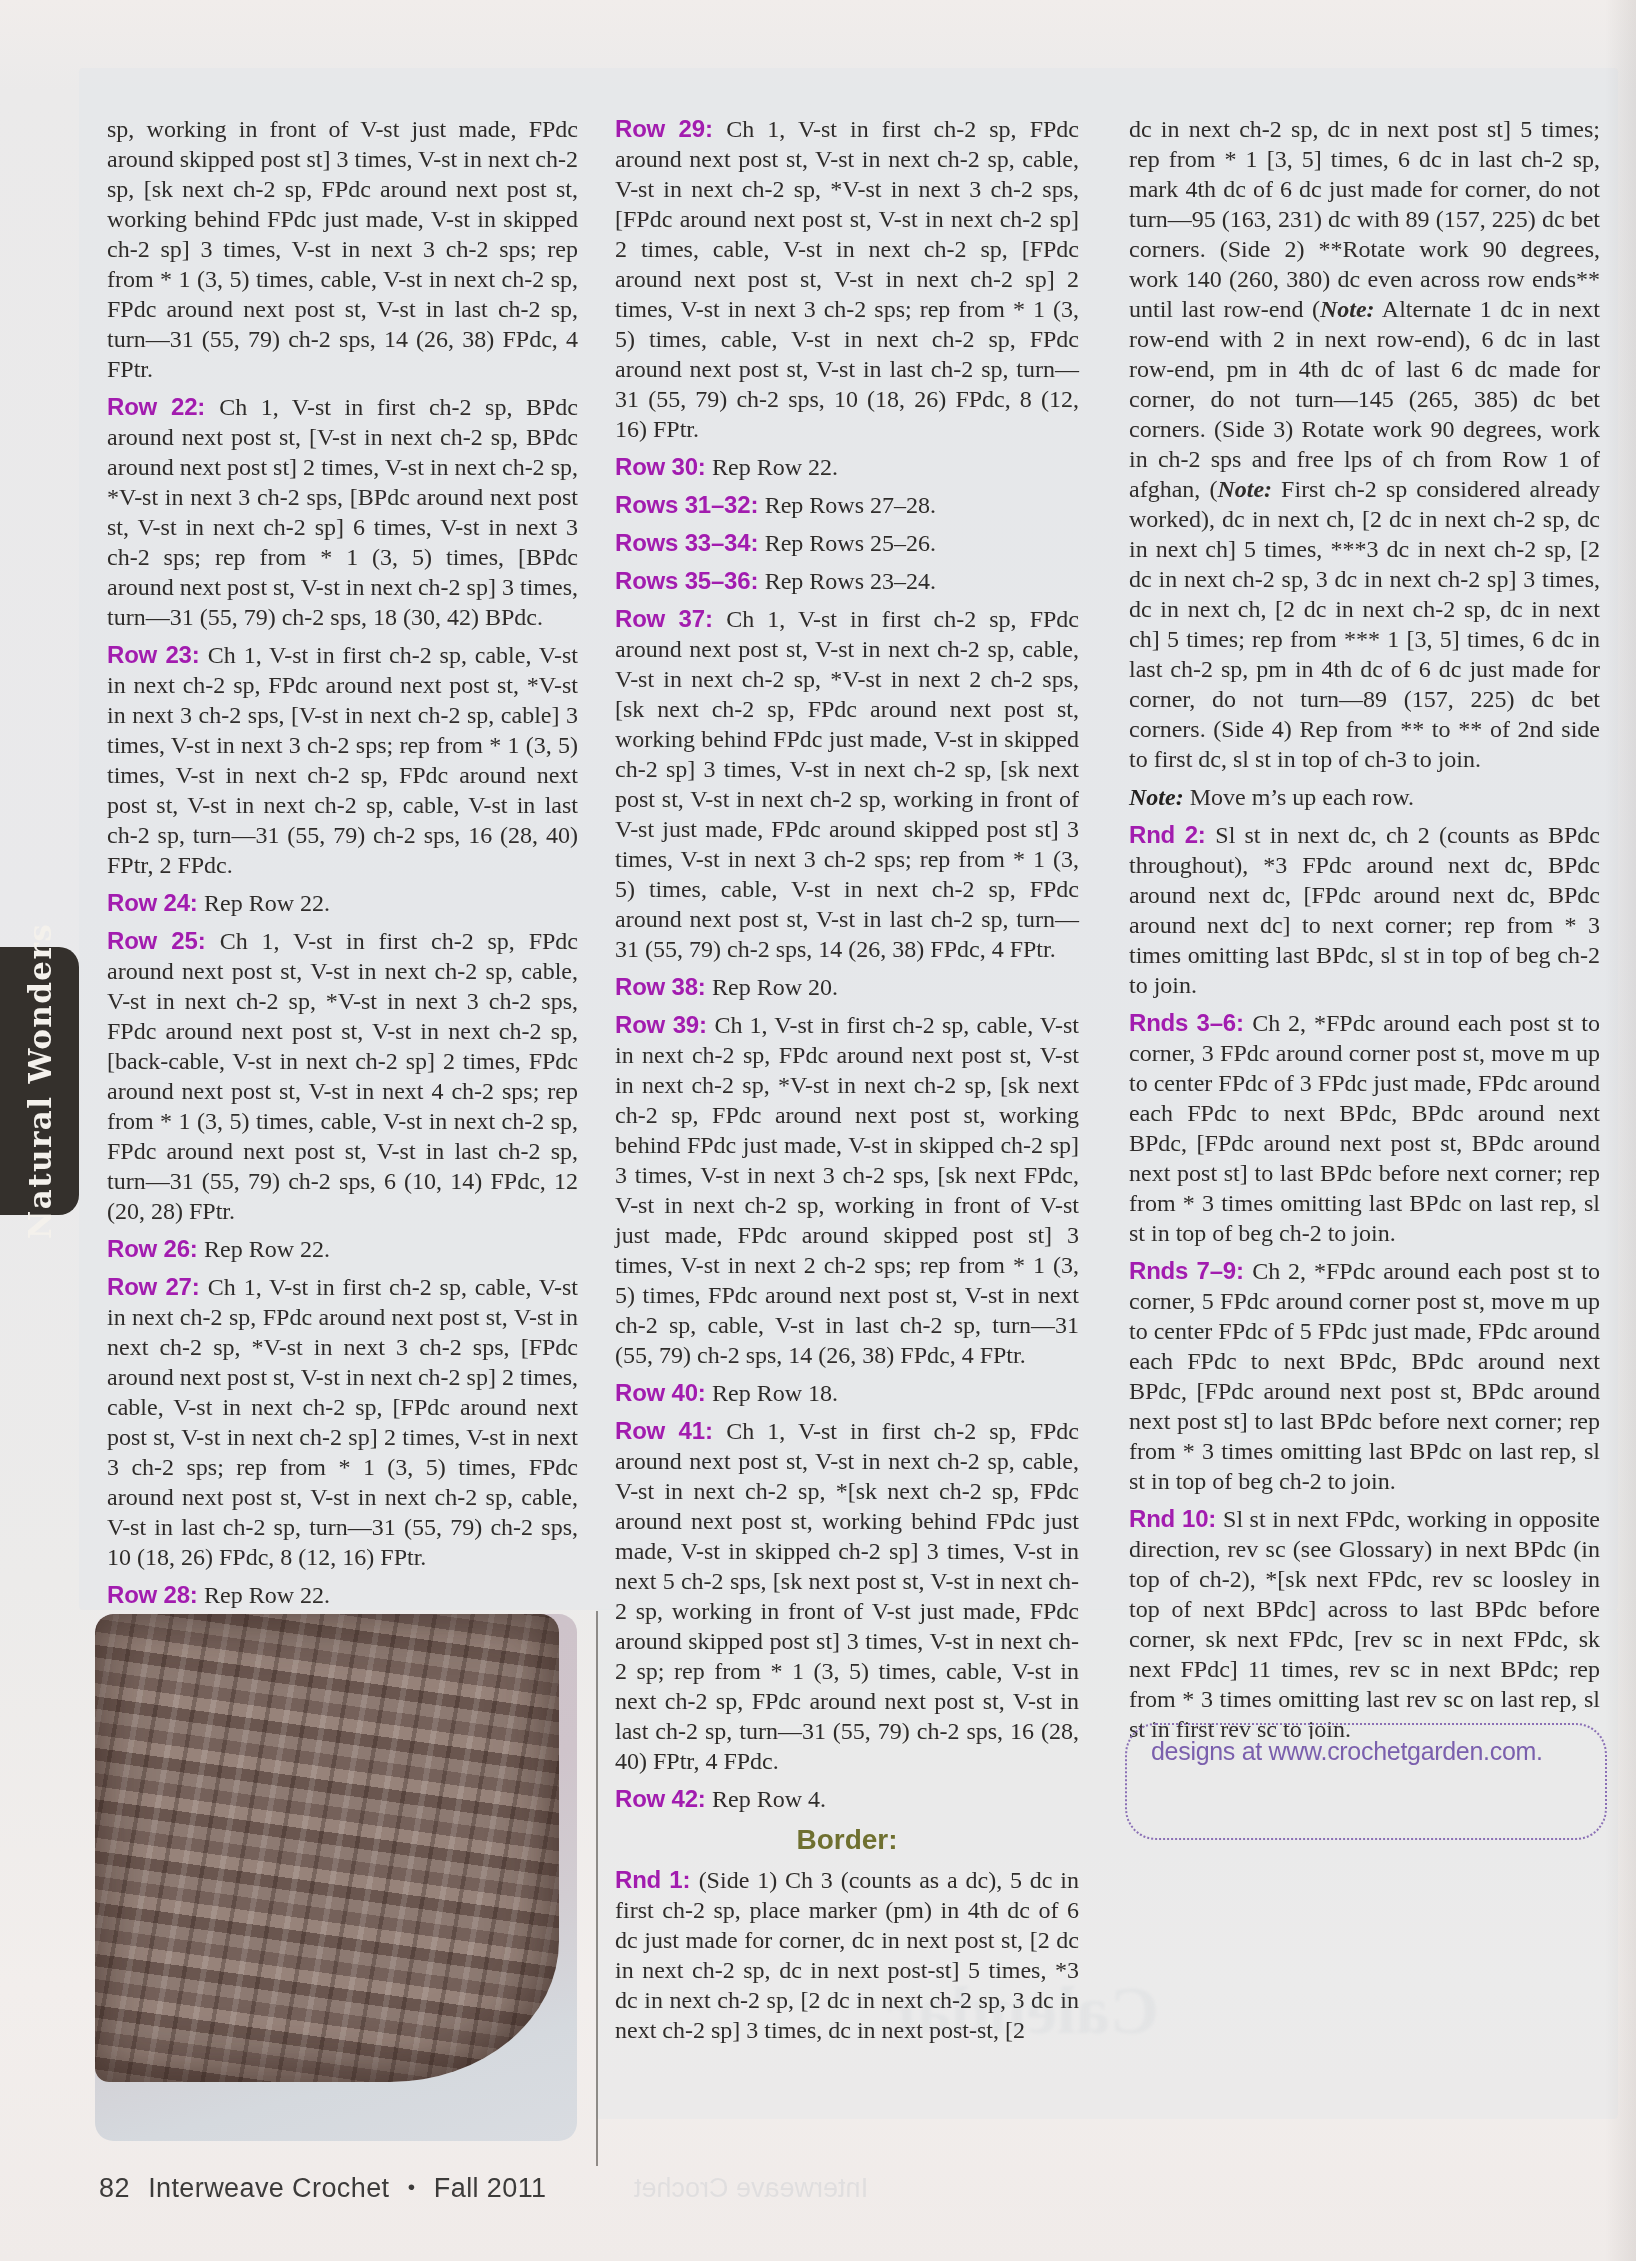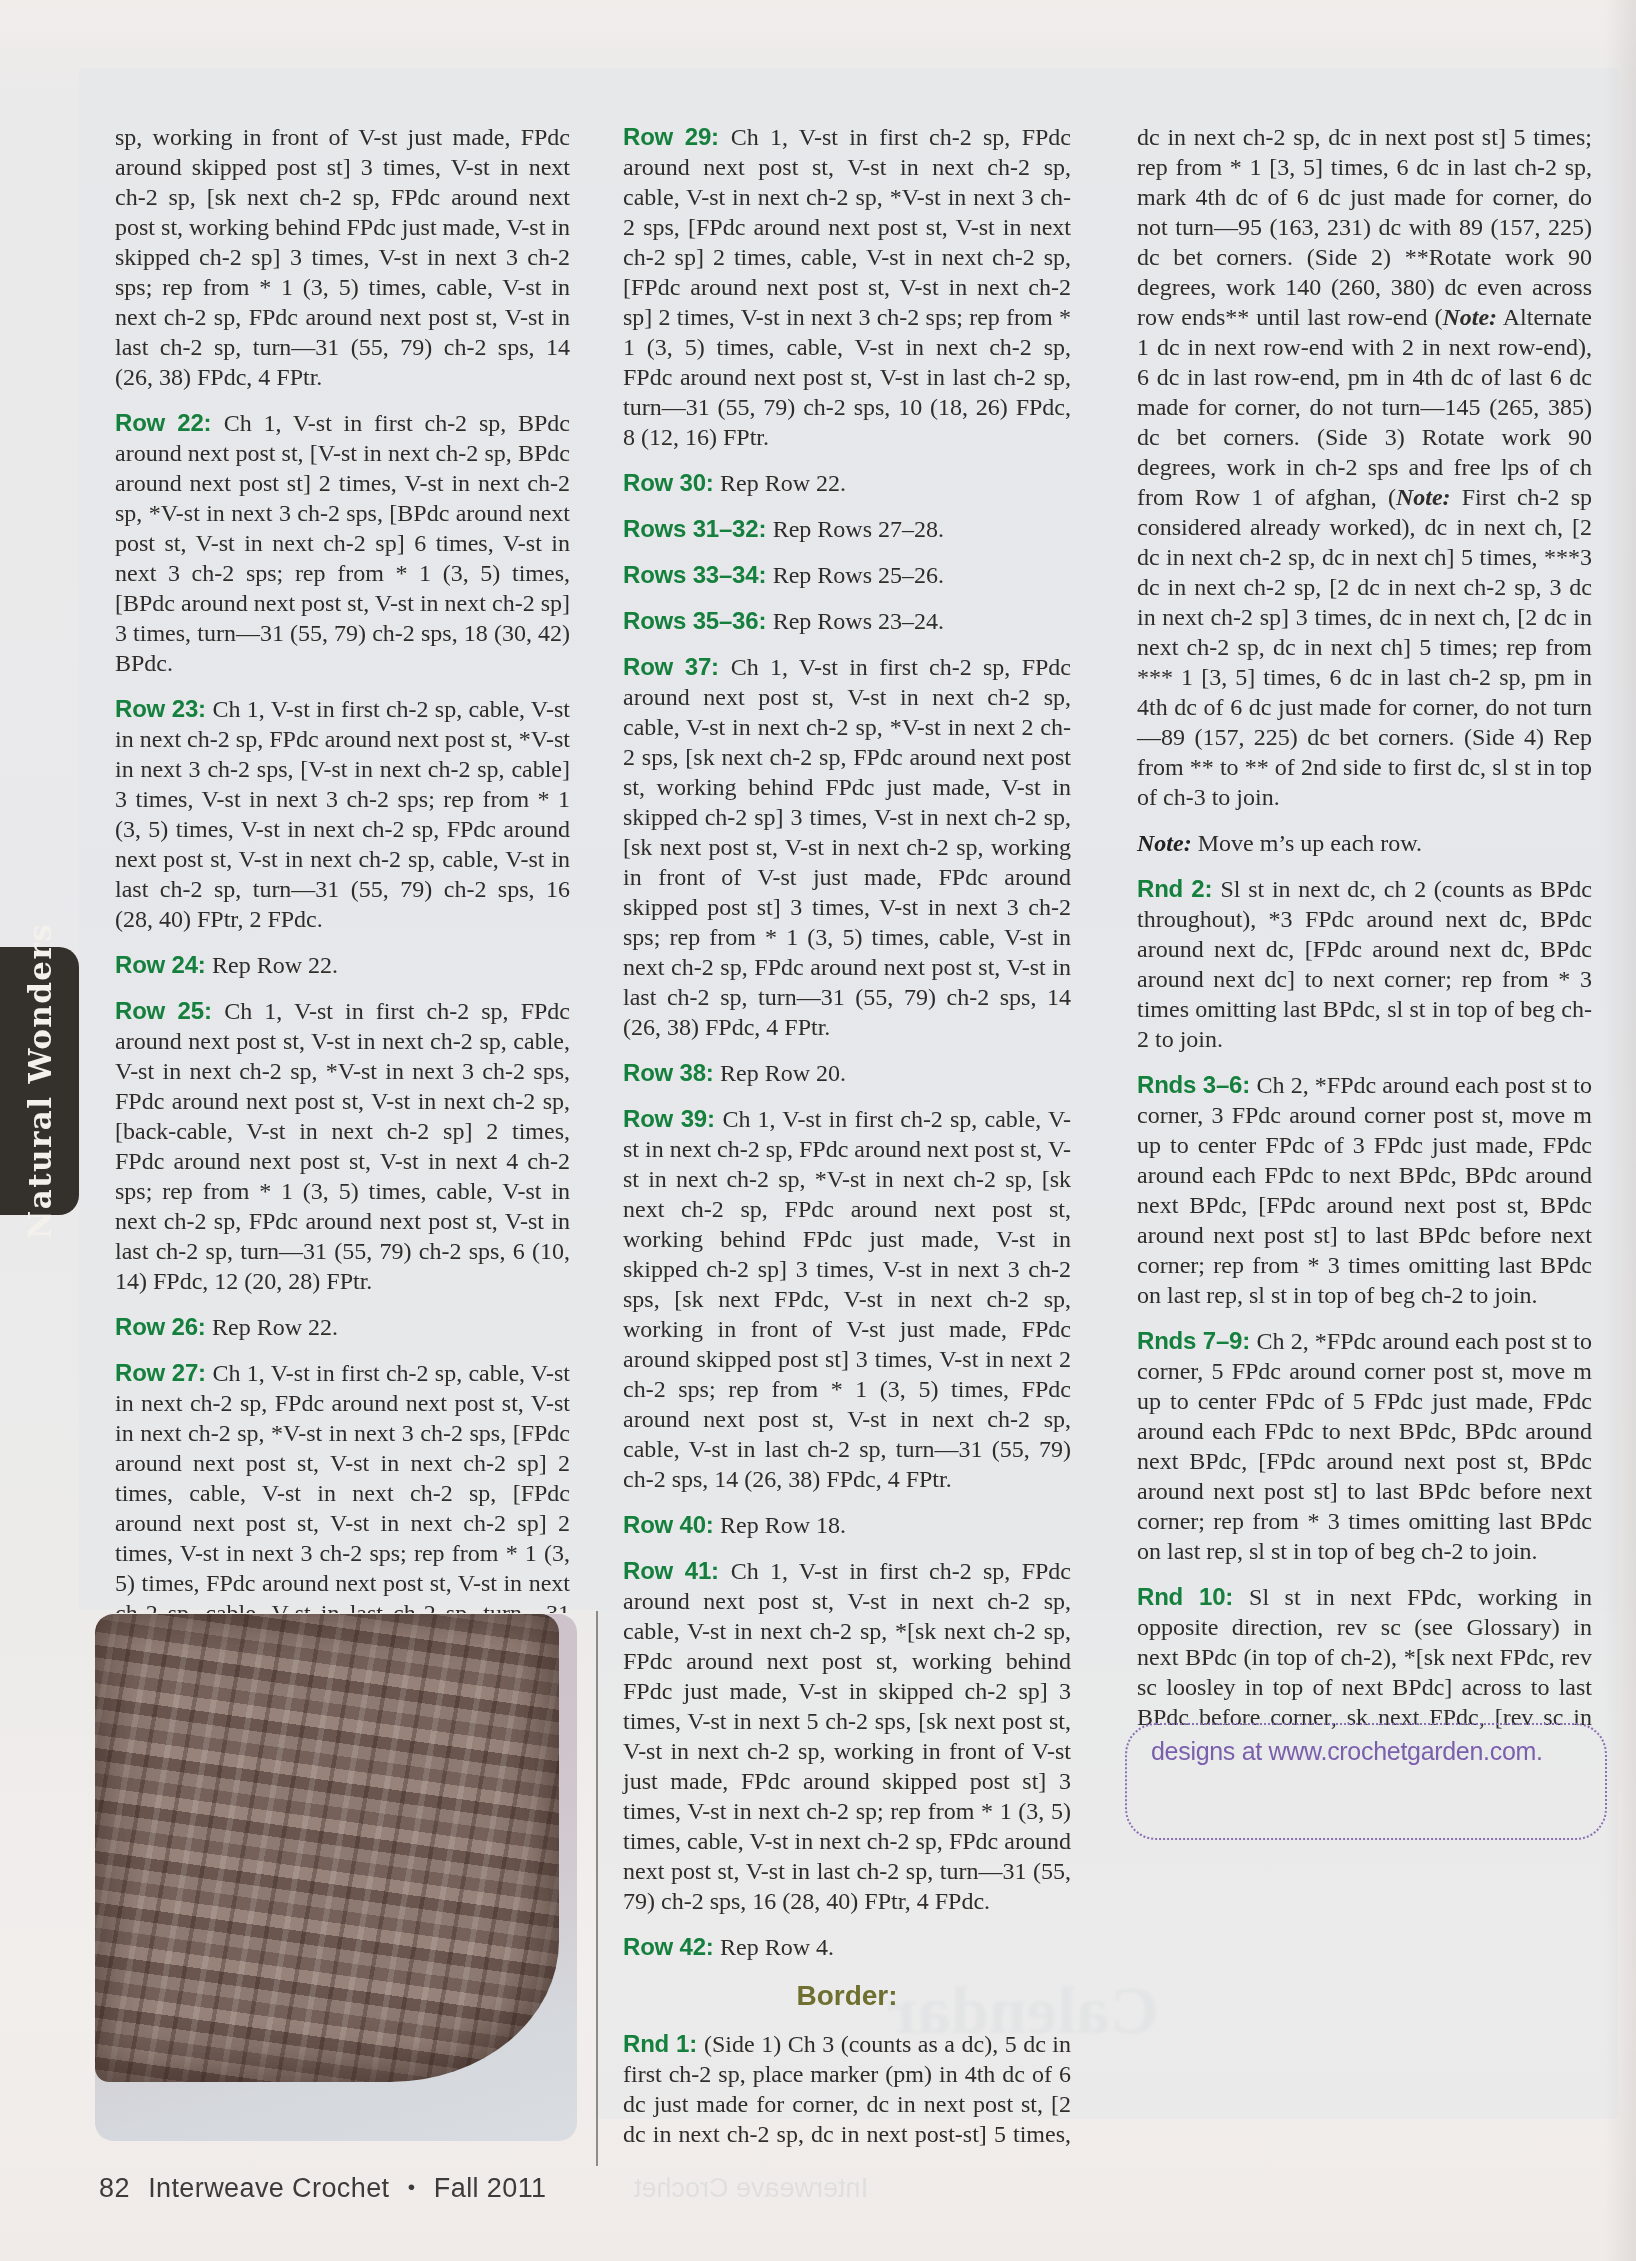--- a/index.html
+++ b/index.html
@@ -10,22 +10,22 @@
     color:#2f2c2a;
   }
   .tint-top{position:absolute;left:79px;top:68px;width:1539px;height:1542px;background:#e2e5e9;opacity:.5;border-radius:4.2px;}
   .tint-bottom{position:absolute;left:596px;top:1609px;width:1022px;height:510px;background:#e3e6e9;opacity:.42;border-radius:4.2px;}
   .gutter{position:absolute;right:0;top:0;width:31px;height:100%;background:linear-gradient(90deg,rgba(0,0,0,0) 0%,rgba(90,80,75,.10) 100%);}
 
   .col{position:absolute;top:90px;padding-top:15.5px;text-align:justify;font-size:24px;line-height:30px;}
   #col0{left:99px;width:487px;height:1507px;overflow:hidden;}
   #col1{left:607px;width:480px;height:2042px;overflow:hidden;}
   #col2{left:1121px;width:487px;height:1633px;overflow:hidden;}
-  .para{margin:16px;}
-  .row-label{font-family:"Liberation Sans", sans-serif;font-weight:700;letter-spacing:-0.2px;color:#15803d;}
+  .para{margin:8px;}
+  .row-label{font-family:"Liberation Sans", sans-serif;font-weight:700;letter-spacing:-0.2px;color:#a21caf;}
   .note-label{font-weight:700;font-style:italic;color:#232120;}
   .note-inline{font-weight:700;font-style:italic;}
   .border-heading{font-family:"Liberation Sans", sans-serif;font-weight:700;font-size:28px;line-height:35px;color:#6f7030;text-align:center;}
   .flower{color:#8f6db6;font-size:25px;}
 
   .side-tab{
     position:absolute;left:0;top:947px;width:79px;height:268px;
     background:#34302c;border-radius:0 20px 20px 0;
     display:flex;align-items:center;justify-content:center;
   }

